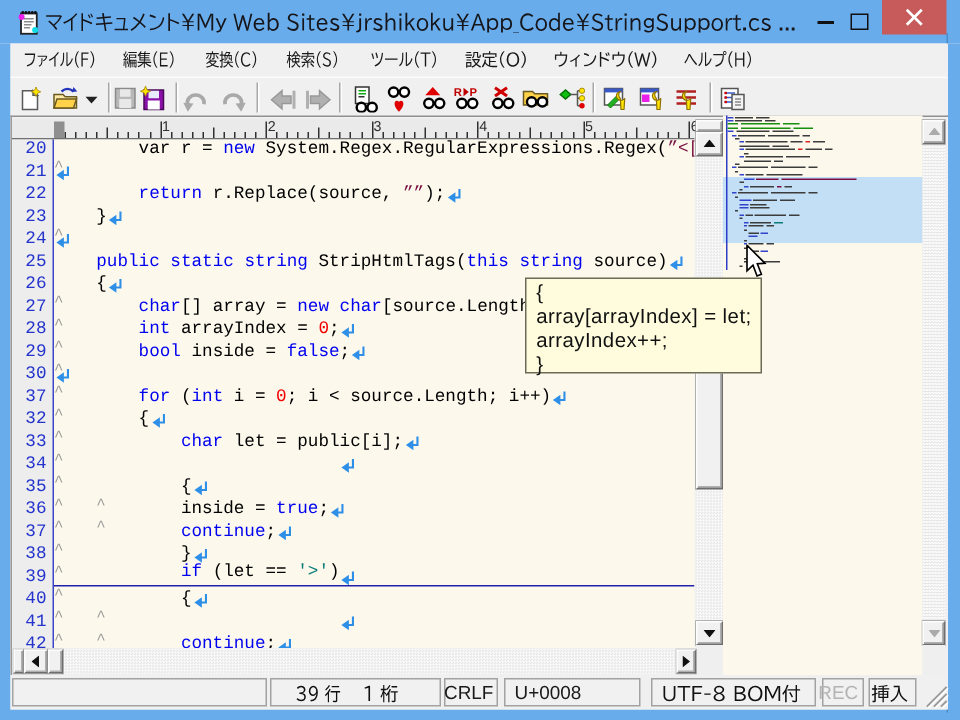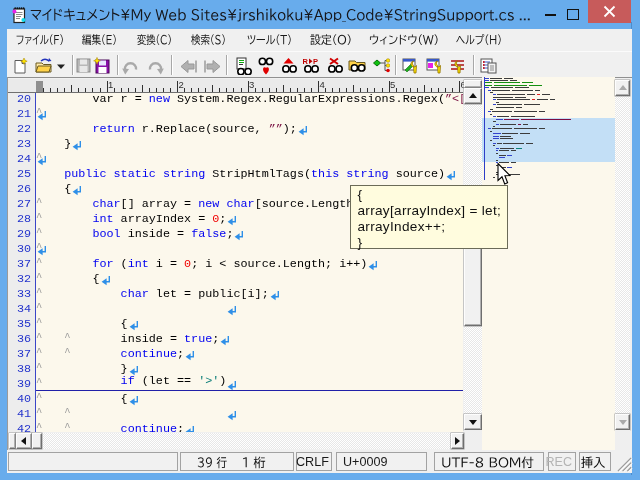--- a/index.html
+++ b/index.html
@@ -623,21 +623,21 @@
     <g transform="translate(0,14) scale(0.8619,1.0)">
       <path d="M3.0 -5.4H3.7Q4.9 -5.4 5.6 -5.7Q5.7 -5.8 5.8 -5.9Q6.5 -6.4 6.5 -7.2Q6.5 -8.0 5.8 -8.4Q5.2 -8.8 4.3 -8.8Q3.0 -8.8 1.8 -7.7L1.1 -8.5Q1.6 -9.0 2.2 -9.3Q3.3 -9.8 4.4 -9.8Q5.6 -9.8 6.4 -9.3Q7.7 -8.6 7.7 -7.3Q7.7 -6.3 6.9 -5.6Q6.4 -5.1 5.3 -4.9V-4.9Q6.6 -4.8 7.3 -4.1Q8.0 -3.5 8.0 -2.3Q8.0 -0.9 6.9 -0.2Q5.9 0.5 4.4 0.5Q2.2 0.5 0.8 -0.9L1.5 -1.6Q1.9 -1.2 2.4 -1.0Q3.3 -0.5 4.4 -0.5Q5.5 -0.5 6.2 -1.0Q6.8 -1.5 6.8 -2.4Q6.8 -4.4 3.7 -4.4H3.0Z M16.1 -4.6Q15.9 -4.1 15.4 -3.7Q14.6 -3.0 13.5 -3.0Q12.3 -3.0 11.3 -3.8Q10.3 -4.7 10.3 -6.2Q10.3 -7.8 11.4 -8.8Q12.3 -9.8 13.8 -9.8Q15.4 -9.8 16.4 -8.5Q17.3 -7.3 17.3 -5.3Q17.3 -2.4 15.8 -0.9Q14.6 0.3 11.9 0.6L11.4 -0.3Q13.8 -0.4 14.9 -1.5Q16.0 -2.6 16.2 -4.6ZM13.7 -8.8Q12.9 -8.8 12.3 -8.2Q11.5 -7.5 11.5 -6.3Q11.5 -5.3 12.1 -4.6Q12.7 -4.0 13.7 -4.0Q14.5 -4.0 15.2 -4.6Q16.0 -5.3 16.0 -6.3Q16.0 -7.6 15.1 -8.3Q14.6 -8.8 13.7 -8.8Z M25.9 -5.4V1.2H25.0V-4.3Q24.2 -3.6 23.4 -2.9L22.8 -3.7Q25.0 -5.3 26.4 -7.8L27.2 -7.3Q26.6 -6.3 25.9 -5.4ZM32.3 -5.4V0.1Q32.3 0.7 32.0 0.9Q31.7 1.1 31.1 1.1Q30.0 1.1 29.0 1.0L28.8 0.1Q29.9 0.2 30.8 0.2Q31.1 0.2 31.2 0.1Q31.3 0.0 31.3 -0.2V-5.4H27.2V-6.3H34.5V-5.4ZM23.0 -7.4Q24.8 -8.6 25.9 -10.3L26.7 -9.8Q25.4 -7.9 23.6 -6.7ZM28.0 -9.7H33.7V-8.8H28.0Z" fill="#111"></path>
     </g>
   </svg>
 <svg style="position:absolute;left:241.5px;top:452.8px;overflow:visible" width="2" height="2">
     <g transform="translate(0,14) scale(0.9811,1.0)">
       <path d="M3.7 0.3V-8.5Q2.7 -8.1 1.3 -7.8L1.1 -8.7Q3.1 -9.2 4.0 -9.8H4.8V0.3Z M13.7 -4.9Q13.2 -3.1 12.4 -1.7L11.9 -2.6Q13.0 -4.4 13.6 -6.9H12.1V-7.8H13.7V-10.4H14.5V-7.8H15.7V-6.9H14.5V-5.9Q15.3 -5.3 15.8 -4.6L15.3 -3.8Q15.0 -4.4 14.6 -4.8Q14.6 -4.8 14.5 -4.9V1.2H13.7ZM18.0 -5.4V1.2H17.1V-4.1Q16.6 -3.4 16.0 -2.9L15.5 -3.7Q17.2 -5.3 18.2 -7.8L19.0 -7.4Q18.5 -6.3 18.0 -5.4ZM22.1 -5.3V0.2Q22.1 0.7 21.8 0.9Q21.6 1.1 21.0 1.1Q20.3 1.1 19.6 1.0L19.4 0.1Q20.2 0.2 20.9 0.2Q21.1 0.2 21.2 0.1Q21.2 0.0 21.2 -0.1V-5.3H18.8V-6.2H23.6V-5.3ZM15.7 -7.5Q17.0 -8.6 17.9 -10.4L18.7 -10.0Q17.7 -8.1 16.3 -6.9ZM19.4 -9.6H23.2V-8.7H19.4Z" fill="#111"></path>
     </g>
   </svg>
 <div class="stxt" style="left:296px">CRLF</div>
-<div class="stxt" style="left:343px">U+0009</div>
+<div class="stxt" style="left:343px">U+0008</div>
 <svg style="position:absolute;left:440.5px;top:452.8px;overflow:visible" width="2" height="2">
     <g transform="translate(0,14) scale(1.0302,1.0)">
       <path d="M1.3 -9.6H2.4V-3.2Q2.4 -2.3 2.8 -1.7Q2.9 -1.5 3.1 -1.3Q3.9 -0.5 5.1 -0.5Q6.4 -0.5 7.2 -1.4Q7.9 -2.0 7.9 -3.2V-9.6H9.0V-3.1Q9.0 -1.7 8.3 -0.9Q7.2 0.5 5.1 0.5Q3.0 0.5 1.9 -1.0Q1.3 -1.8 1.3 -3.1Z M10.4 -9.6H18.6V-8.6H15.1V0.3H14.0V-8.6H10.4Z M20.0 -9.6H26.3V-8.6H21.2V-5.3H25.7V-4.3H21.2V0.3H20.0Z M27.7 -4.7H31.8V-3.8H27.7Z M36.0 -4.7Q35.2 -5.0 34.6 -5.6Q34.0 -6.2 34.0 -7.1Q34.0 -8.4 35.1 -9.2Q36.0 -9.8 37.3 -9.8Q38.5 -9.8 39.4 -9.2Q40.6 -8.5 40.6 -7.3Q40.6 -6.2 39.7 -5.5Q39.1 -5.0 38.4 -4.8V-4.8Q39.5 -4.5 40.1 -3.9Q40.9 -3.1 40.9 -2.2Q40.9 -0.9 39.9 -0.2Q38.9 0.5 37.3 0.5Q35.8 0.5 34.8 -0.1Q33.7 -0.8 33.7 -2.1Q33.7 -3.1 34.5 -3.9Q35.1 -4.4 36.0 -4.7ZM37.3 -5.2Q38.3 -5.5 38.9 -6.0Q39.5 -6.5 39.5 -7.1Q39.5 -7.9 38.9 -8.4Q38.3 -8.9 37.3 -8.9Q36.5 -8.9 36.0 -8.6Q35.1 -8.1 35.1 -7.1Q35.1 -6.4 35.7 -5.9Q36.1 -5.6 36.7 -5.4Q37.2 -5.2 37.3 -5.2ZM37.2 -4.4Q36.1 -4.1 35.4 -3.5Q34.9 -2.9 34.9 -2.2Q34.9 -1.3 35.7 -0.8Q36.3 -0.4 37.3 -0.4Q38.2 -0.4 38.9 -0.8Q39.7 -1.3 39.7 -2.3Q39.7 -3.2 38.6 -3.8Q38.2 -4.1 37.5 -4.3Q37.2 -4.4 37.2 -4.4Z M47.4 -9.6H50.4Q51.7 -9.6 52.5 -9.3Q53.2 -9.0 53.6 -8.5Q54.1 -7.9 54.1 -7.1Q54.1 -6.1 53.5 -5.5Q52.9 -5.0 52.1 -4.9V-4.8Q53.1 -4.6 53.7 -4.1Q54.6 -3.5 54.6 -2.4Q54.6 -0.9 53.2 -0.2Q52.2 0.3 50.8 0.3H47.4ZM48.5 -8.7V-5.3H50.3Q51.3 -5.3 52.0 -5.6Q52.9 -6.0 52.9 -7.0Q52.9 -8.7 50.3 -8.7ZM48.5 -4.4V-0.6H50.7Q51.8 -0.6 52.4 -1.0Q52.7 -1.1 52.9 -1.3Q53.4 -1.8 53.4 -2.5Q53.4 -3.4 52.4 -3.9Q51.5 -4.4 50.3 -4.4Z M60.7 -9.8Q62.1 -9.8 63.2 -9.0Q64.4 -8.3 65.0 -6.8Q65.3 -5.8 65.3 -4.6Q65.3 -3.1 64.7 -1.9Q64.0 -0.6 62.9 -0.0Q61.9 0.5 60.7 0.5Q59.0 0.5 57.8 -0.4Q56.8 -1.3 56.3 -2.7Q56.0 -3.6 56.0 -4.6Q56.0 -7.1 57.5 -8.5Q58.8 -9.8 60.7 -9.8ZM60.7 -8.8Q59.5 -8.8 58.7 -8.1Q57.2 -7.0 57.2 -4.6Q57.2 -3.3 57.7 -2.3Q58.1 -1.6 58.8 -1.1Q59.6 -0.5 60.7 -0.5Q62.3 -0.5 63.2 -1.8Q64.1 -2.9 64.1 -4.6Q64.1 -6.5 63.2 -7.6Q62.2 -8.8 60.7 -8.8Z M67.0 -9.6H68.7L71.0 -4.9Q71.6 -3.7 71.9 -2.8H71.9Q72.2 -3.7 72.8 -4.9L75.1 -9.6H76.8V0.3H75.7V-5.1Q75.7 -7.5 75.7 -8.7H75.6Q75.1 -7.3 74.5 -6.0L72.3 -1.4H71.5L69.3 -6.0Q68.6 -7.4 68.1 -8.7H68.1Q68.1 -7.5 68.1 -5.3V-5.1V0.3H67.0Z M81.0 -7.3V1.2H80.0V-5.6Q80.0 -5.6 80.0 -5.5Q79.4 -4.6 78.7 -3.7L78.2 -4.6Q79.3 -6.0 80.2 -7.7Q80.7 -8.9 81.2 -10.5L82.2 -10.2Q81.6 -8.6 81.0 -7.3ZM87.7 -7.5H89.7V-6.7H87.7V-0.0Q87.7 0.6 87.4 0.9Q87.2 1.1 86.5 1.1Q85.5 1.1 84.7 1.0L84.5 0.0Q85.5 0.1 86.4 0.1Q86.6 0.1 86.7 0.1Q86.8 -0.0 86.8 -0.2V-6.7H81.5V-7.5H86.8V-10.3H87.7ZM84.3 -2.0Q83.6 -3.7 82.6 -5.2L83.4 -5.7Q84.4 -4.2 85.1 -2.5Z" fill="#111"></path>
     </g>
   </svg>
 <div class="stxt" style="left:545.5px;color:#b4b4b4">REC</div>
 <svg style="position:absolute;left:581.4px;top:452.8px;overflow:visible" width="2" height="2">
     <g transform="translate(0,14) scale(0.9918,1.0)">
       <path d="M7.4 -6.4V-7.4H4.3V-8.1H7.4V-9.2L7.3 -9.1Q6.2 -9.0 4.9 -9.0L4.6 -9.7Q8.1 -9.9 10.4 -10.4L11.0 -9.7Q10.0 -9.5 8.7 -9.3L8.3 -9.3V-8.1H11.9V-7.4H8.3V-6.4H11.3V-1.7H8.3V1.2H7.4V-1.7H4.6V-6.4ZM7.4 -5.7H5.4V-4.5H7.4ZM8.3 -5.7V-4.5H10.4V-5.7ZM7.4 -3.8H5.4V-2.5H7.4ZM8.3 -3.8V-2.5H10.4V-3.8ZM1.9 -8.1V-10.4H2.9V-8.1H3.9V-7.2H2.9V-4.9Q3.4 -5.1 4.0 -5.4L4.1 -4.6Q3.6 -4.3 2.9 -4.0V0.2Q2.9 0.8 2.6 1.0Q2.4 1.1 1.9 1.1Q1.3 1.1 0.8 1.1L0.6 0.1Q1.3 0.2 1.6 0.2Q1.8 0.2 1.9 0.2Q1.9 0.1 1.9 -0.1V-3.6Q1.2 -3.4 0.5 -3.2L0.2 -4.1Q1.2 -4.3 1.9 -4.6V-7.2H0.3V-8.1Z M18.9 -9.8V-9.0Q18.9 -5.5 20.3 -3.3Q21.5 -1.4 24.1 0.1L23.4 0.9Q20.9 -0.5 19.4 -3.0Q18.7 -4.1 18.4 -5.7Q18.0 -3.8 17.2 -2.5Q15.9 -0.3 13.3 1.0L12.7 0.2Q15.8 -1.3 17.0 -4.2Q17.8 -6.1 18.0 -8.9H14.9V-9.8Z" fill="#111"></path>
     </g>

